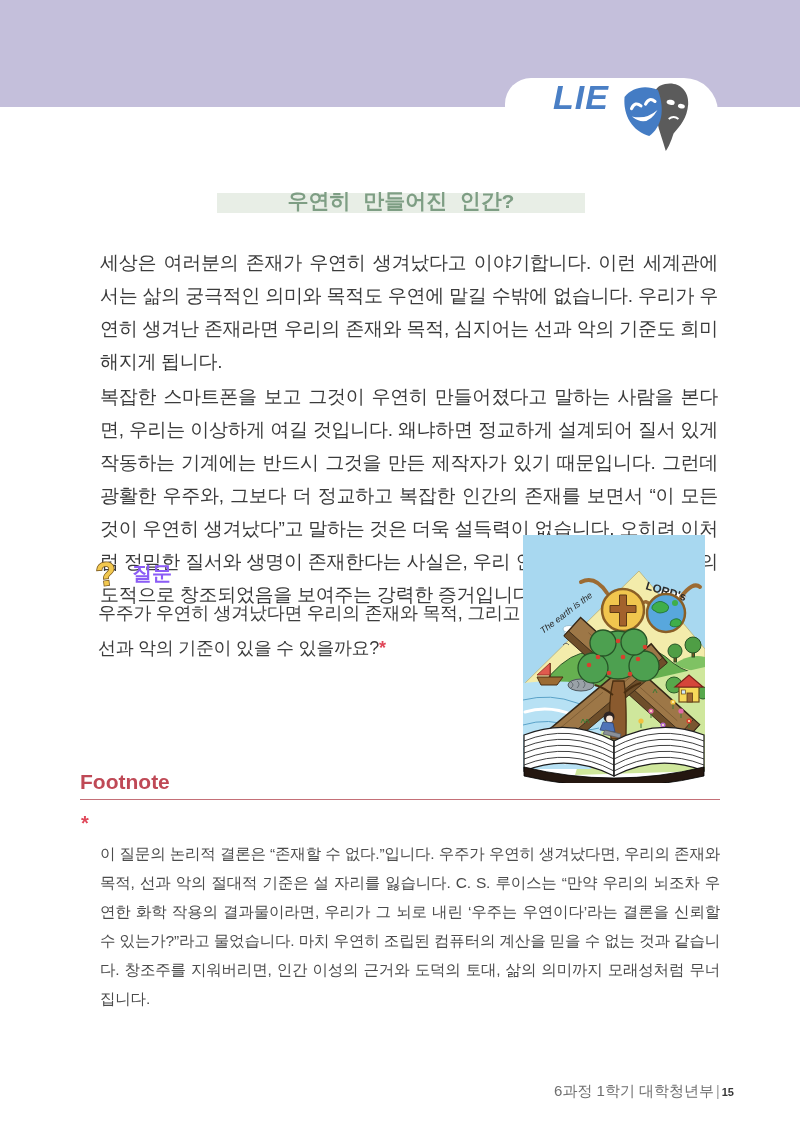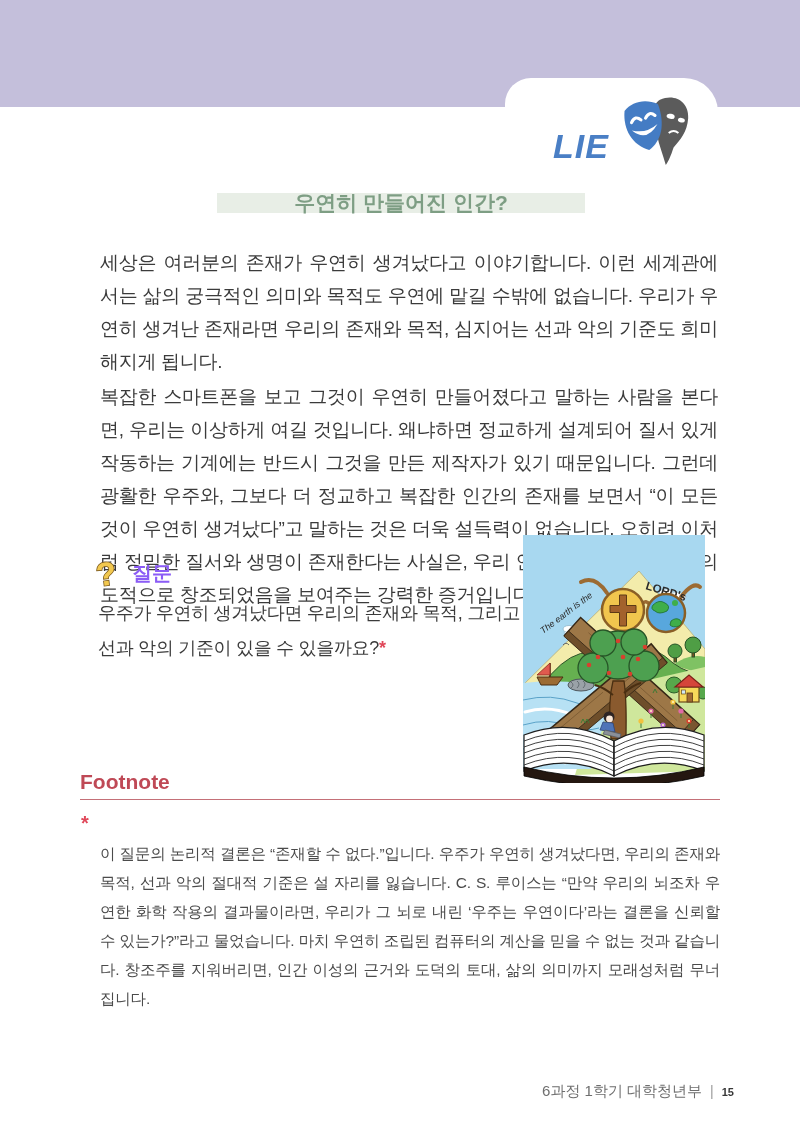--- a/index.html
+++ b/index.html
@@ -4,30 +4,30 @@
 <style>
   html,body{margin:0;padding:0;background:#ffffff;}
   .page{
     position:relative;width:800px;height:1135px;background:#ffffff;
     font-family:"Liberation Sans","DejaVu Sans",sans-serif;overflow:hidden;
   }
   
   .purple-band{position:absolute;left:0;top:0;width:800px;height:107px;background:#c4bfdb;}
   .white-tab{
     position:absolute;left:505px;top:78px;width:213px;height:88px;background:#ffffff;
-    border-radius:26px 34px 0 0;display:flex;align-items:flex-end;padding-left:48px;box-sizing:border-box;
+    border-radius:26px 34px 0 0;display:flex;align-items:flex-start;padding-left:48px;box-sizing:border-box;
   }
   .lie-label{font-size:34px;font-weight:800;font-style:italic;color:#4a7fc5;letter-spacing:1px;}
   .masks-svg{margin-left:10px;overflow:visible;}
   
   .title-band{
     position:absolute;left:217px;top:193px;width:368px;height:20px;background:#e8eee6;
     display:flex;align-items:center;justify-content:center;overflow:visible;
   }
-  .title-text{font-size:21px;font-weight:bold;color:#7e9e84;white-space:nowrap;line-height:20px;}
+  .title-text{font-size:21px;font-weight:bold;color:#7e9e84;white-space:nowrap;line-height:20px;font-family:Liberation Mono, monospace;}
   
   .body-text{
     position:absolute;left:98px;top:244px;width:622px;
     font-size:19px;line-height:33px;color:#3b3b3b;text-align:justify;letter-spacing:-0.3px;
   }
   .body-text p{margin:2px;}
   
   .q-icon{position:absolute;left:92px;top:554px;overflow:visible;}
   .q-heading{position:absolute;left:132px;top:560px;font-size:20px;font-weight:bold;color:#8b5cf6;font-family:Liberation Mono, monospace;}
   .q-lines{position:absolute;left:98px;top:596px;width:430px;font-size:18px;line-height:35px;color:#3b3b3b;letter-spacing:-0.3px;}
@@ -37,21 +37,21 @@
   
   .fn-heading{position:absolute;left:80px;top:770px;font-size:21px;font-weight:bold;color:#bf4956;}
   .fn-rule{position:absolute;left:80px;top:799px;width:640px;height:1px;background:#c47078;}
   .fn-star{position:absolute;left:81px;top:812px;font-size:20px;font-weight:bold;color:#e0485a;}
   .fn-text{
     position:absolute;left:100px;top:812px;width:620px;
     font-size:15.5px;line-height:29px;color:#4b4b4b;text-align:justify;letter-spacing:-0.2px;margin-top:27px;
   }
   .fn-text p{margin:0;}
   
-  .footer{position:absolute;right:66px;top:1082px;display:flex;align-items:baseline;gap:8px;}
+  .footer{position:absolute;right:66px;top:1082px;display:flex;align-items:baseline;gap:2px;}
   .footer-course{font-size:15px;color:#6e6e6e;}
   .footer-sep{font-size:14px;color:#9a9a9a;}
   .footer-page{font-size:11px;font-weight:bold;color:#373737;}
 </style>
 </head>
 <body>
 
 <div class="page">
 
   <div class="purple-band"></div>

